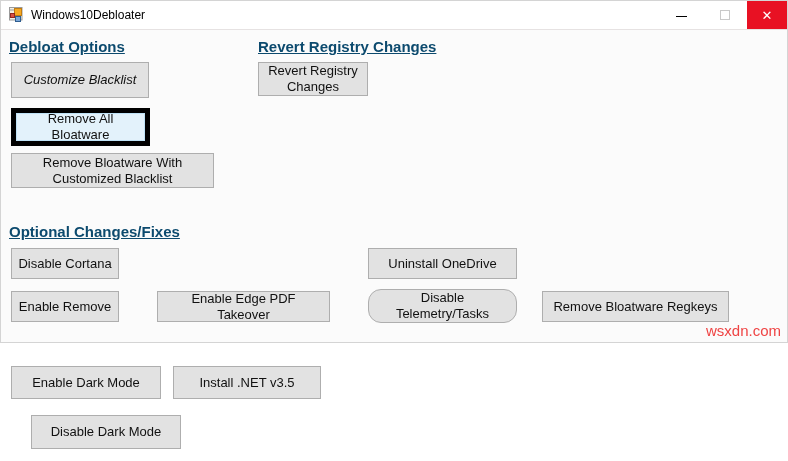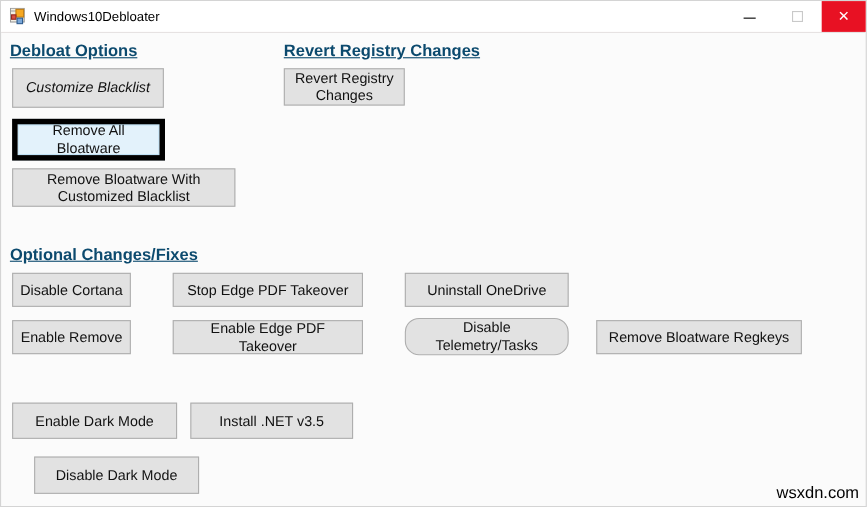--- a/index.html
+++ b/index.html
@@ -4,21 +4,21 @@
 <style>
   * { margin: 0; padding: 0; box-sizing: border-box; }
   html, body { background: #ffffff; }
   body {
     font-family: "Liberation Sans", "DejaVu Sans", sans-serif;
     width: 788px; height: 461px;
     position: relative; overflow: hidden;
   }
   .window {
     position: absolute; left: 0; top: 0;
-    width: 788px; height: 461px;
+    width: 788px; height: 343px;
     background: #fbfbfb;
     border: 1px solid #d4d4d4;
     padding-left: 16px;
   }
   
   .titlebar {
     position: absolute; left: 0; top: 0; right: 0; height: 29px;
     background: #ffffff;
     border-bottom: 1px solid #e6e2e2;
     display: flex; align-items: center;
@@ -64,21 +64,21 @@
     font-family: inherit;
   }
   .btn-focused {
     background: #e3f2fb;
     border: 5px solid #000000;
     box-shadow: inset 0 0 0 1px #bfe2f6;
   }
   
   .watermark {
     position: absolute; right: 6px; bottom: 3px;
-    font-size: 15px; color: #000000;
+    font-size: 15px; color: #ef4444;
   }
 </style>
 </head>
 <body>
 
 <div class="window">
 
   <div class="titlebar">
     <svg class="app-icon" viewBox="0 0 16 16">
       <rect x="0.5" y="0.5" width="12.5" height="12.5" fill="#f2efe4" stroke="#9a9a9a"></rect>
@@ -110,21 +110,20 @@
   <button class="btn" style="left:10px; top:152px; width:203px; height:35px;">Remove Bloatware With Customized Blacklist</button>
 
   <div class="heading" style="left:257px; top:37px;">Revert Registry Changes</div>
 
   <button class="btn" style="left:257px; top:61px; width:110px; height:34px;">Revert Registry Changes</button>
 
   <div class="heading" style="left:8px; top:222px;">Optional Changes/Fixes</div>
 
   <button class="btn" style="left:10px; top:247px; width:108px; height:31px;">Disable Cortana</button>
 
-  <button class="btn" style="left:156px; top:247px; width:173px; height:31px;">Stop Edge PDF Takeover</button>
 
   <button class="btn" style="left:367px; top:247px; width:149px; height:31px;">Uninstall OneDrive</button>
 
 
   <button class="btn" style="left:10px; top:290px; width:108px; height:31px;">Enable Remove</button>
 
   <button class="btn" style="left:156px; top:290px; width:173px; height:31px;">Enable Edge PDF Takeover</button>
 
   <button class="btn" style="left:367px; top:288px; width:149px; height:34px;border-radius:13px;">Disable Telemetry/Tasks</button>
 

